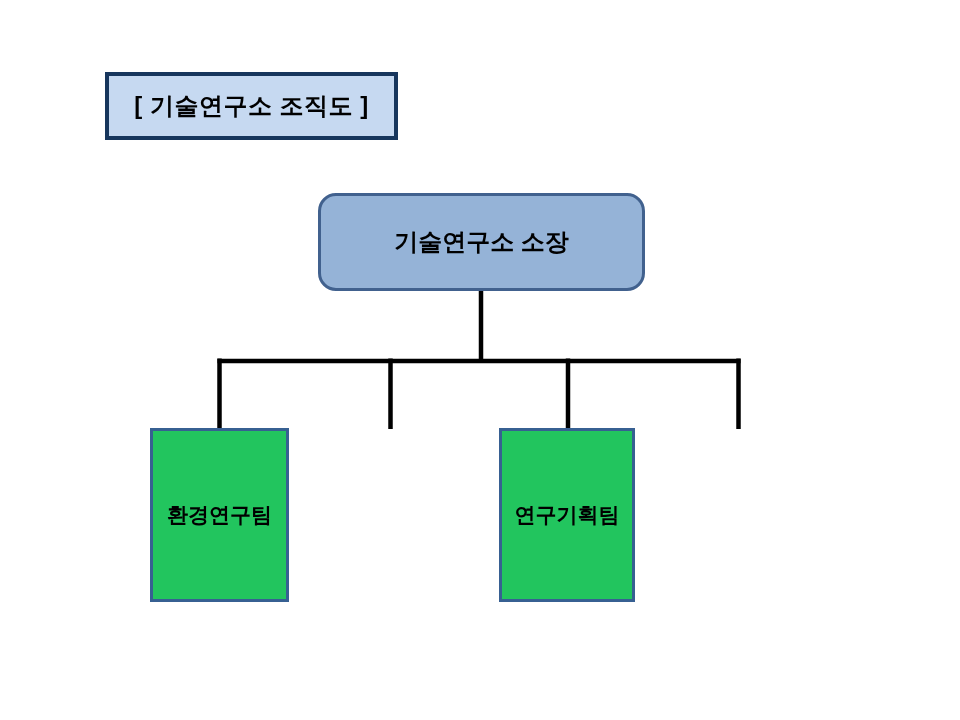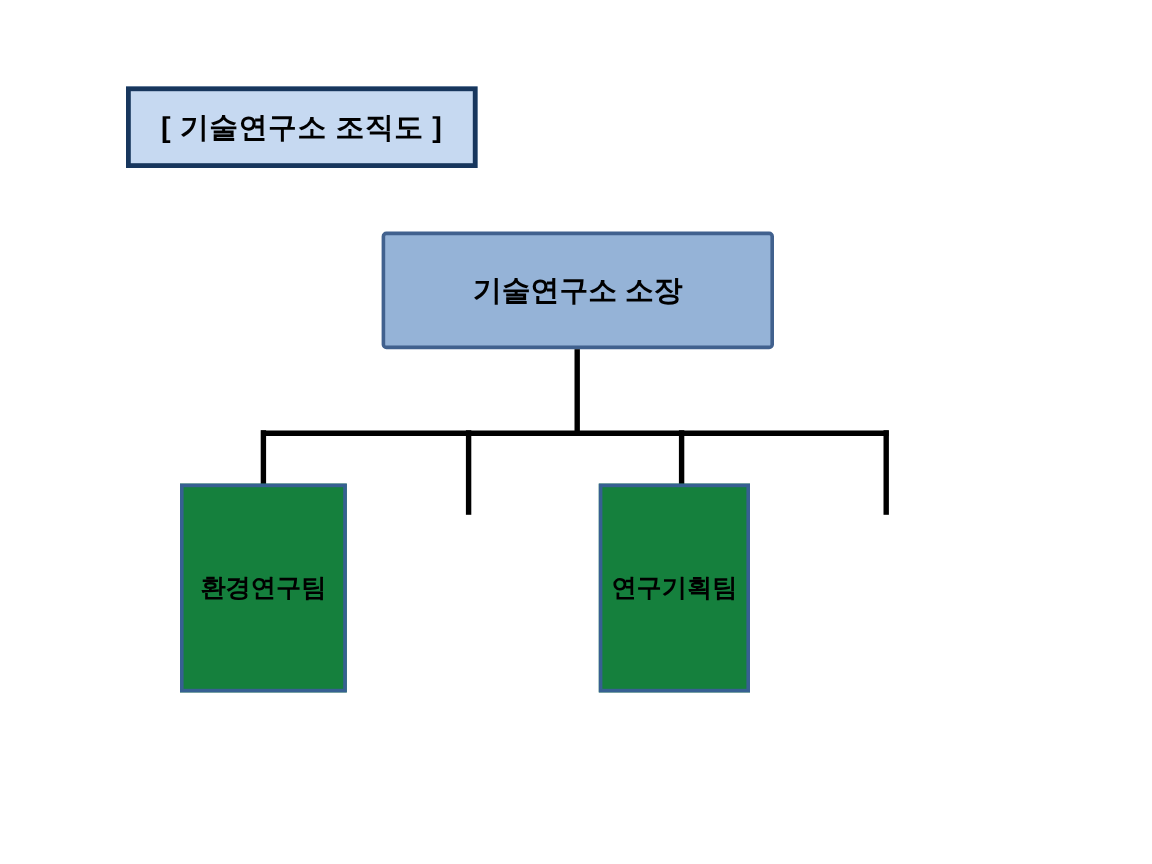--- a/index.html
+++ b/index.html
@@ -24,42 +24,42 @@
     display: flex; align-items: center; justify-content: center;
     font-size: 24px; font-weight: bold; color: #000000;
     letter-spacing: 0.5px;
   }
   .root-node {
     position: absolute;
     left: 318px; top: 193px;
     width: 327px; height: 98px;
     background: #95b3d7;
     border: 3px solid #41618e;
-    border-radius: 4px;
+    border-radius: 18px;
     display: flex; align-items: center; justify-content: center;
     font-size: 24px; font-weight: bold; color: #000000;
   }
   .connectors {
     position: absolute;
     left: 0; top: 0;
     width: 960px; height: 720px;
     pointer-events: none;
   }
   .team-box {
     position: absolute;
-    top: 403px;
+    top: 428px;
     height: 174px;
-    background: #15803d;
+    background: #22c55e;
     border: 3px solid #376092;
     display: flex; align-items: center; justify-content: center;
     font-size: 21px; font-weight: bold; color: #000000; font-family: Liberation Mono, monospace;
   }
   .team-1 { left: 150px; width: 139px; }
   .team-2 { left: 321px; width: 139px; }
-  .team-3 { left: 499px; width: 126px; }
+  .team-3 { left: 499px; width: 136px; }
   .team-4 { left: 669px; width: 140px; }
 </style>
 </head>
 <body>
 
 <div class="slide">
 
   <div class="title-box">
     <span>[ 기술연구소 조직도 ]</span>
   </div>

